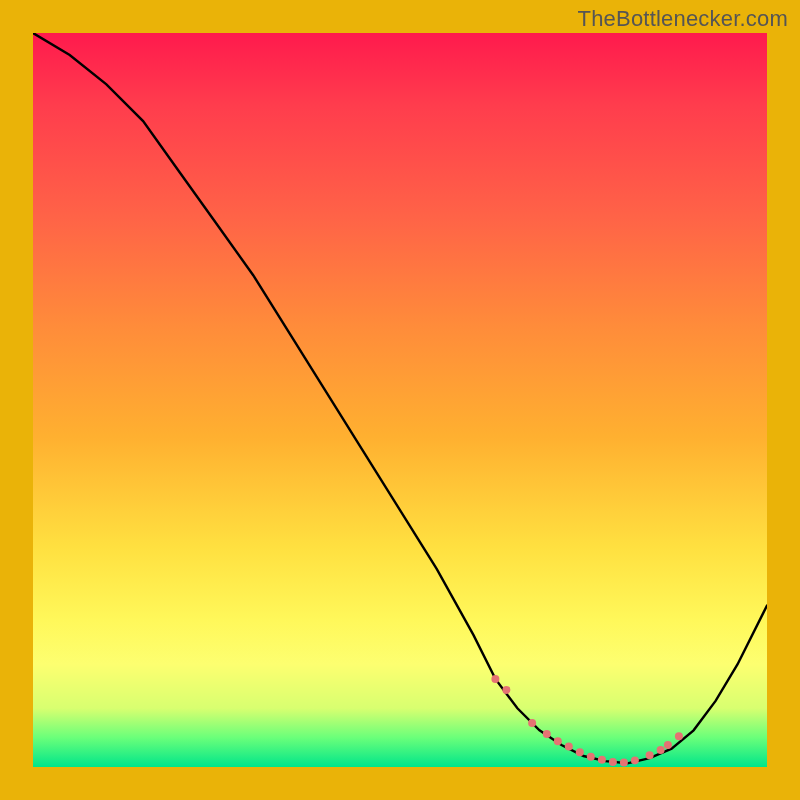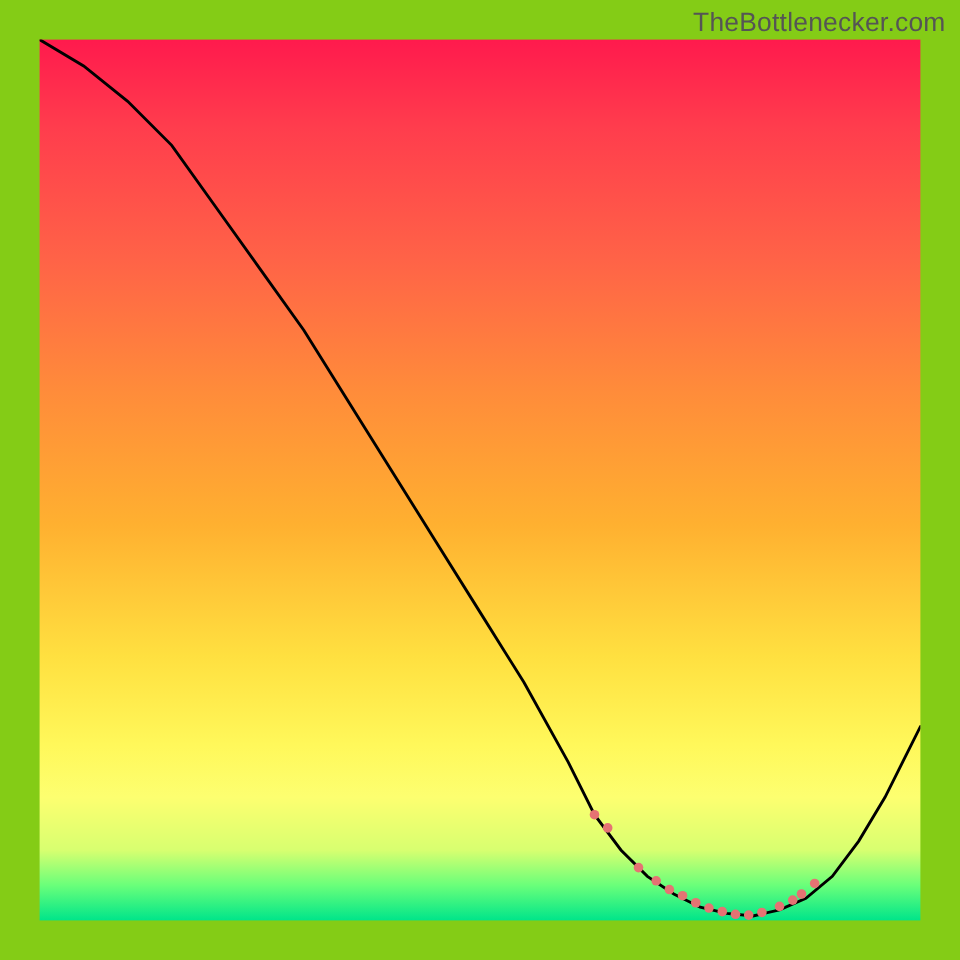--- a/index.html
+++ b/index.html
@@ -10,21 +10,21 @@
     background: #000;
     overflow: hidden;
     font-family: Arial, Helvetica, sans-serif;
   }
   .frame {
     position: absolute;
     left: 0;
     top: 0;
     width: 800px;
     height: 800px;
-    background: #84cc16;
+    background: #eab308;
   }
   .plot-area {
     position: absolute;
     left: 33px;
     top: 33px;
     width: 734px;
     height: 734px;
     background: linear-gradient(to bottom,
       #ff1a4d 0%,
       #ff3d4d 10%,

